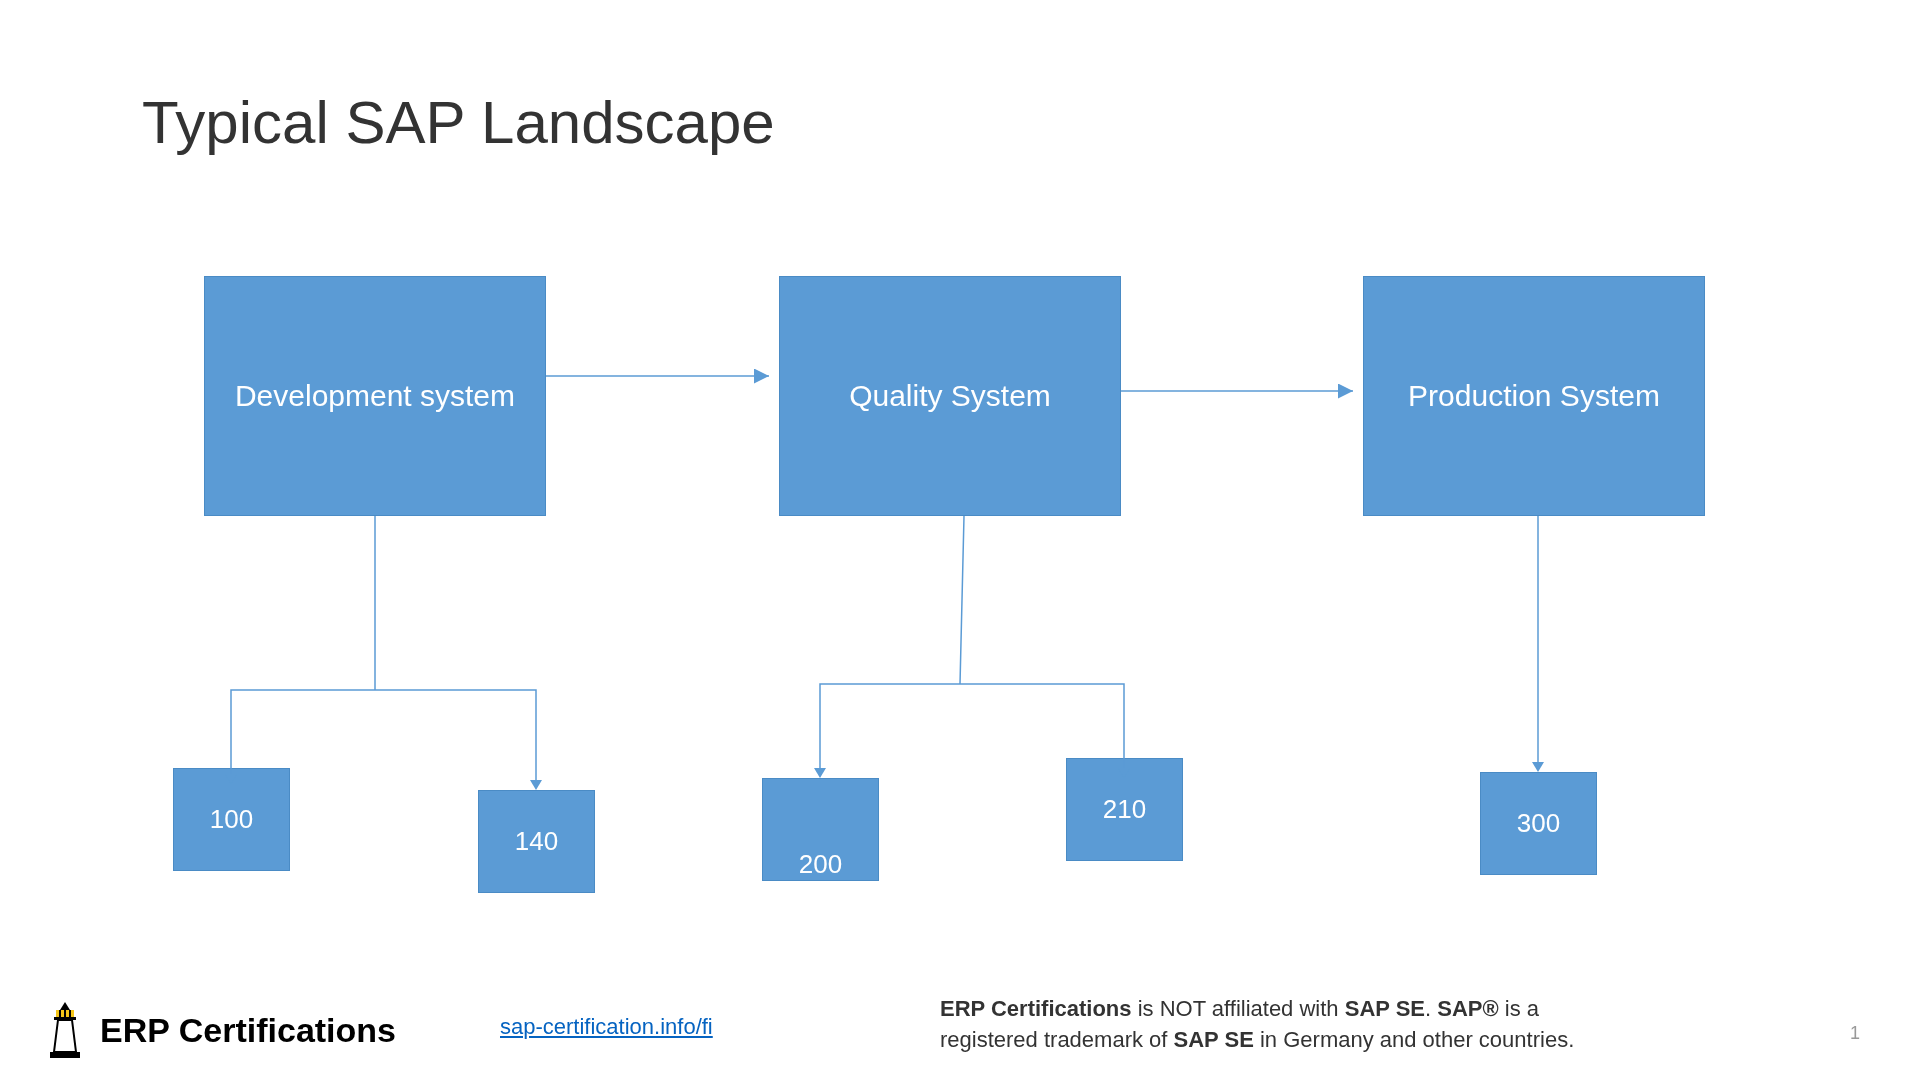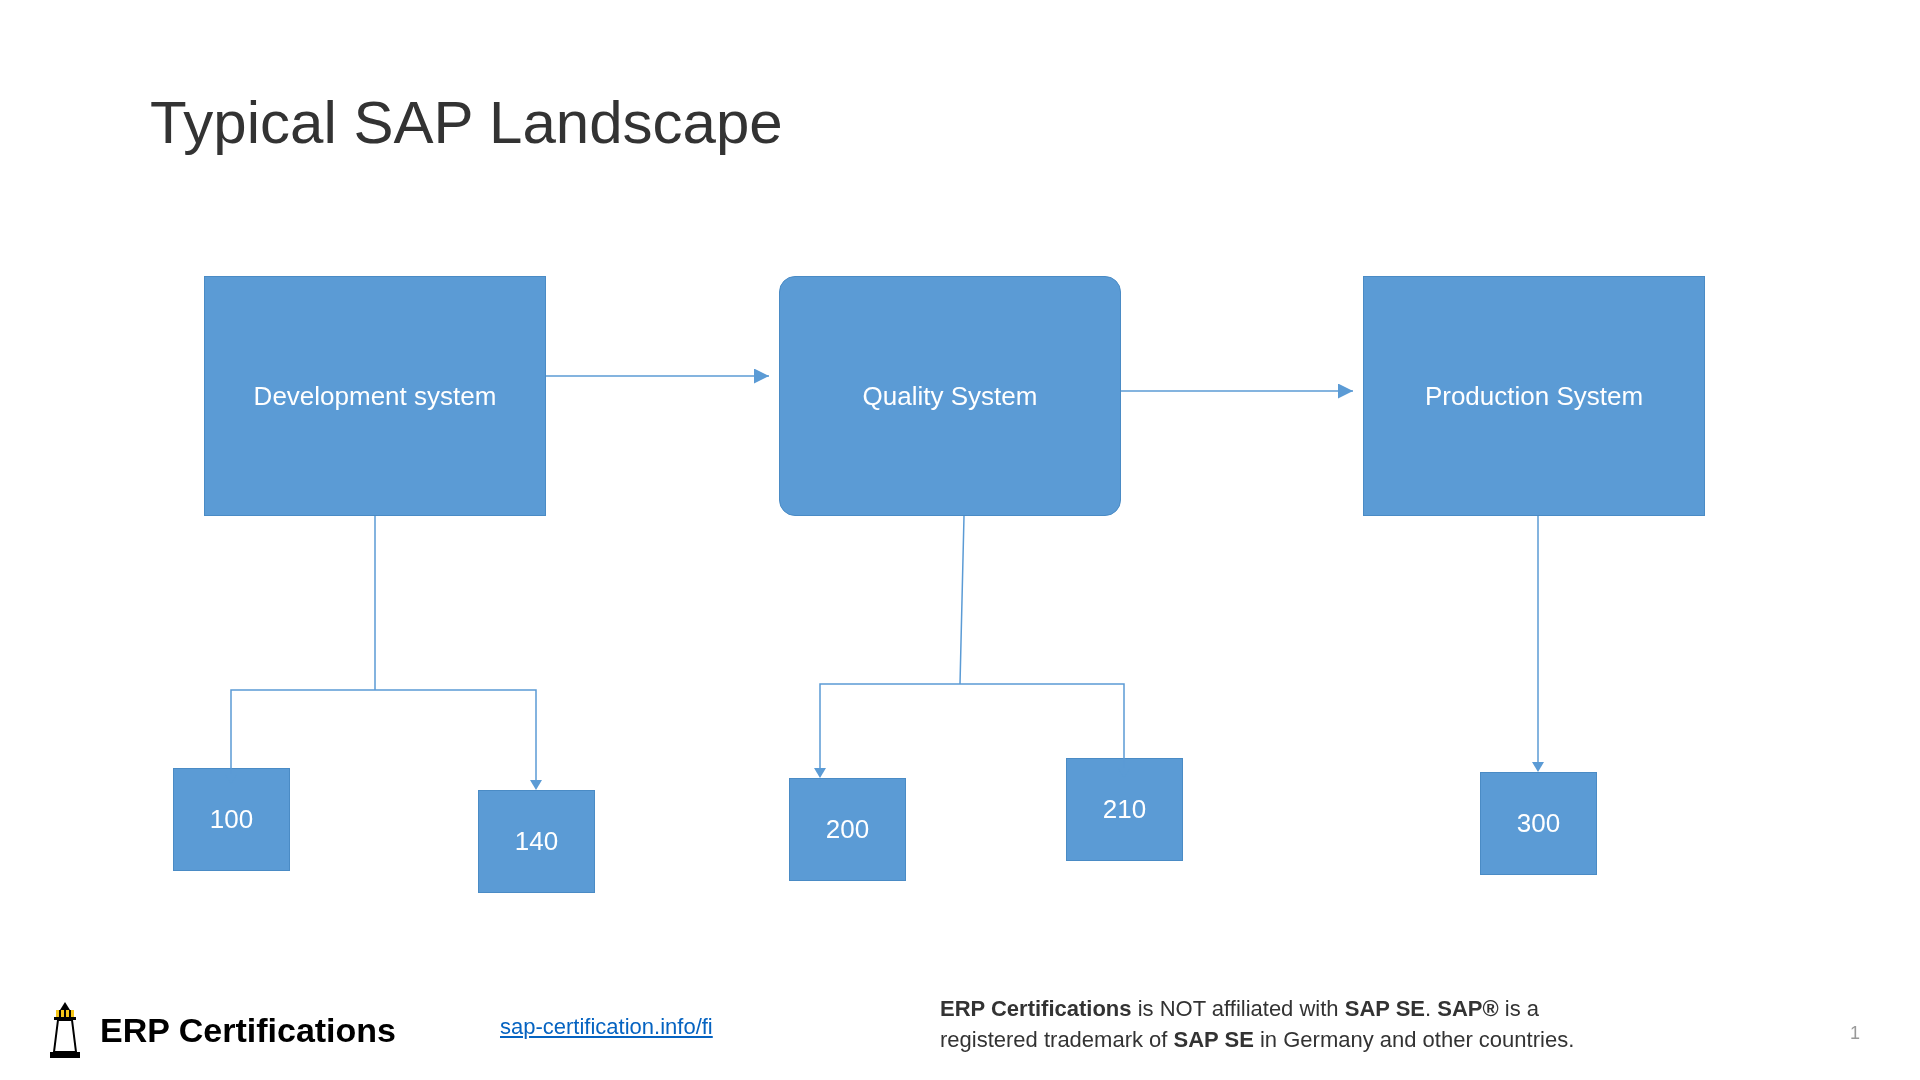--- a/index.html
+++ b/index.html
@@ -7,34 +7,34 @@
       font-family: 'Segoe UI Light', 'Segoe UI', Arial, sans-serif;
       width: 1920px;
       height: 1080px;
       background: #ffffff;
       position: relative;
       overflow: hidden;
     }
     .slide-title {
       position: absolute;
       top: 88px;
-      left: 150px;
+      left: 142px;
       font-size: 60px;
       font-weight: 300;
       color: #333333;
     }
     .system-box {
       position: absolute;
       background: #5b9bd5;
       border: 1px solid #4a8bc5;
       display: flex;
       align-items: center;
       justify-content: center;
       color: #ffffff;
-      font-size: 26px;
+      font-size: 30px;
       font-weight: 300;
     }
     .client-box {
       position: absolute;
       background: #5b9bd5;
       border: 1px solid #4a8bc5;
       display: flex;
       align-items: center;
       justify-content: center;
       color: #ffffff;
@@ -104,37 +104,37 @@
   </style>
 </head>
 <body>
 
 <div class="slide-title">Typical SAP Landscape</div>
 
 <div class="system-box" style="left:204px; top:276px; width:342px; height:240px;">
   <span>Development system</span>
 </div>
 
-<div class="system-box" style="left:779px; top:276px; width:342px; height:240px;border-radius:16px;">
+<div class="system-box" style="left:779px; top:276px; width:342px; height:240px;">
   <span>Quality System</span>
 </div>
 
 <div class="system-box" style="left:1363px; top:276px; width:342px; height:240px;text-align:center;">
   <span>Production System</span>
 </div>
 
 <div class="client-box" style="left:173px; top:768px; width:117px; height:103px;text-align:right;">
   <span>100</span>
 </div>
 
 <div class="client-box" style="left:478px; top:790px; width:117px; height:103px;">
   <span>140</span>
 </div>
 
-<div class="client-box" style="left:789px; top:778px; width:117px; height:103px;">
+<div class="client-box" style="left:762px; top:778px; width:117px; height:103px;align-items:flex-end;">
   <span>200</span>
 </div>
 
 <div class="client-box" style="left:1066px; top:758px; width:117px; height:103px;">
   <span>210</span>
 </div>
 
 <div class="client-box" style="left:1480px; top:772px; width:117px; height:103px;">
   <span>300</span>
 </div>

